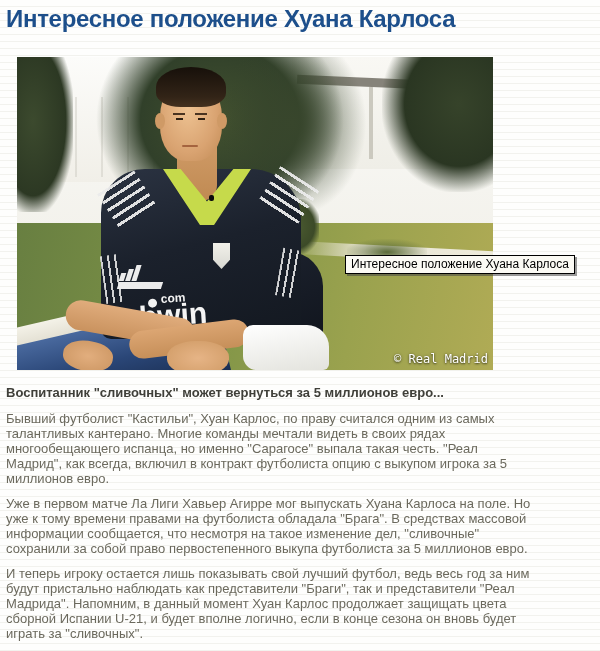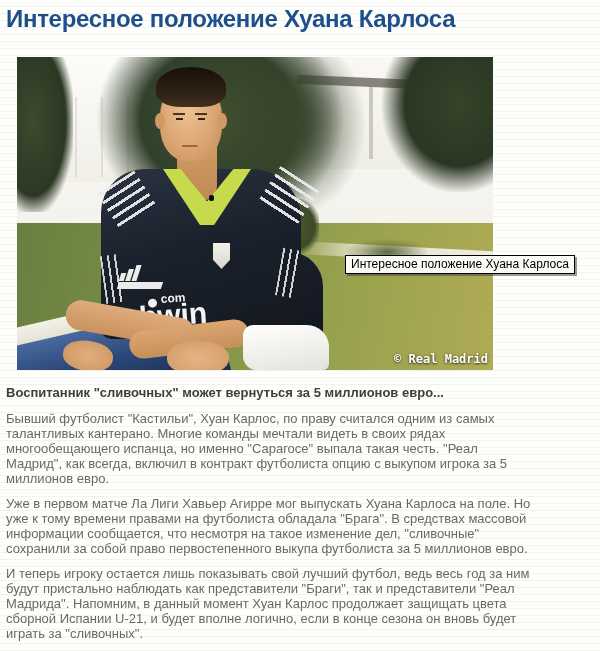--- a/index.html
+++ b/index.html
@@ -101,21 +101,21 @@
     background:linear-gradient(180deg,#e0ac7c,#c9925e); transform:rotate(10deg); }
   .forearm-2 { left:112px; top:268px; width:120px; height:28px; border-radius:16px;
     background:linear-gradient(180deg,#dca673,#c68f59); transform:rotate(-7deg); }
   .hand-1 { left:150px; top:284px; width:62px; height:34px; border-radius:46%;
     background:radial-gradient(#e6b486,#cf9a64); }
   .hand-2 { left:46px; top:284px; width:50px; height:30px; border-radius:46%;
     background:radial-gradient(#e2ae7e,#ca9460); transform:rotate(8deg); }
   .shorts { left:226px; top:268px; width:86px; height:45px;
     background:linear-gradient(170deg,#ffffff,#e3e3dd); border-radius:10px 22px 6px 14px; }
   .credit { right:5px; bottom:4px; font-family:"DejaVu Sans Mono", monospace;
-    font-size:12px; font-weight:bold; color:#ffffff; white-space:nowrap;
+    font-size:12px; font-weight:normal; color:#ffffff; white-space:nowrap;
     text-shadow:0 1px 2px rgba(0,0,0,.6), 0 0 3px rgba(0,0,0,.35); }
 
   
   .tooltip { position:absolute; left:345px; top:255px; z-index:5;
     background:#fbfaf4; border:1px solid #000000;
     box-shadow:2px 2px 0 rgba(70,70,70,.55);
     padding:1px 5px 2px; font-size:12px; line-height:14px; color:#000;
     white-space:nowrap; }
 
   

